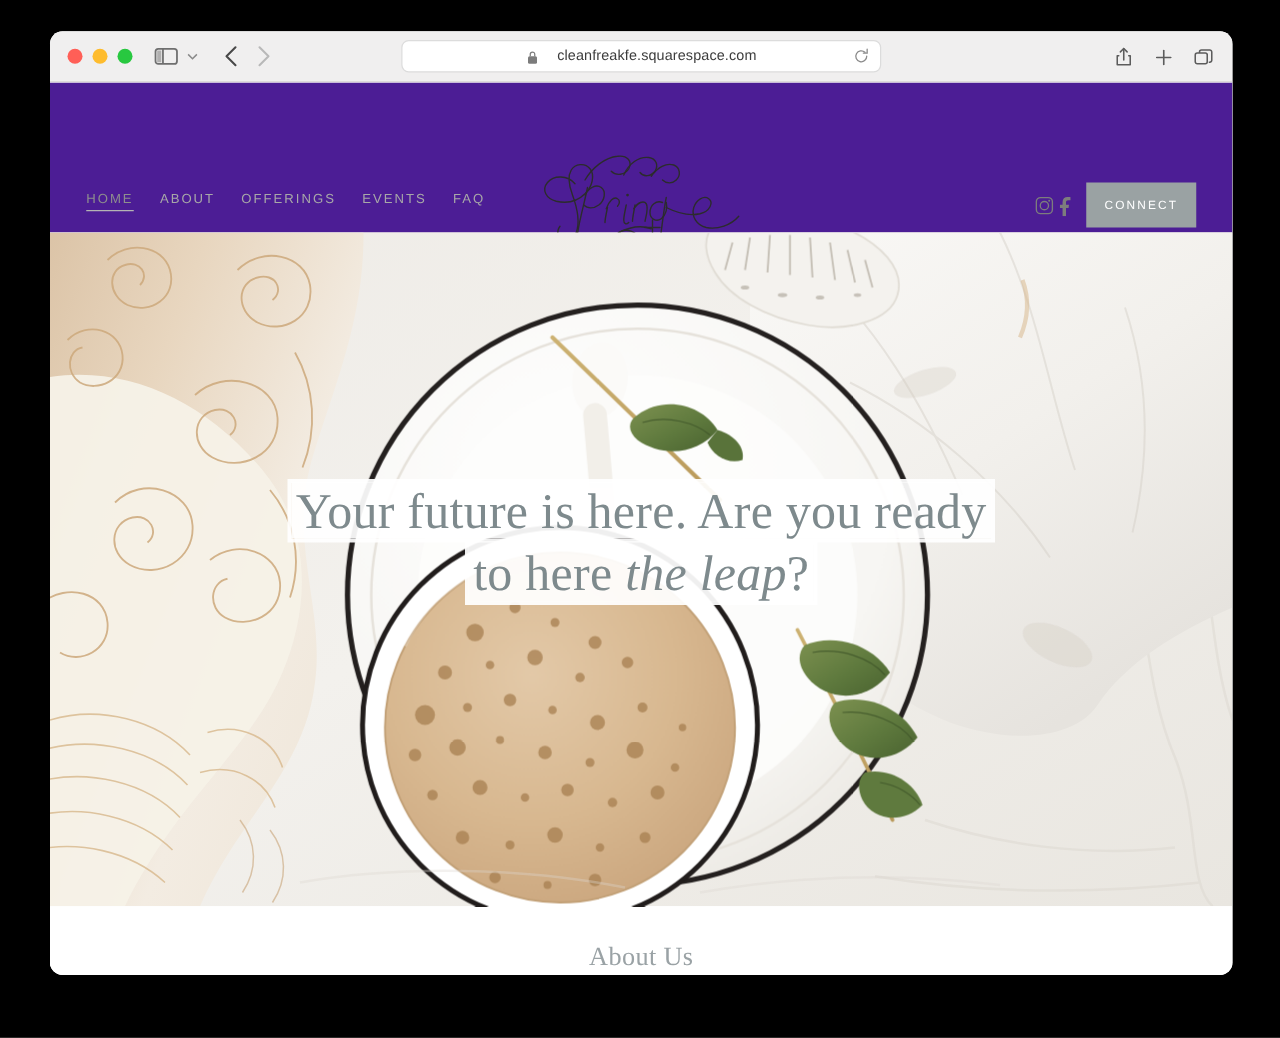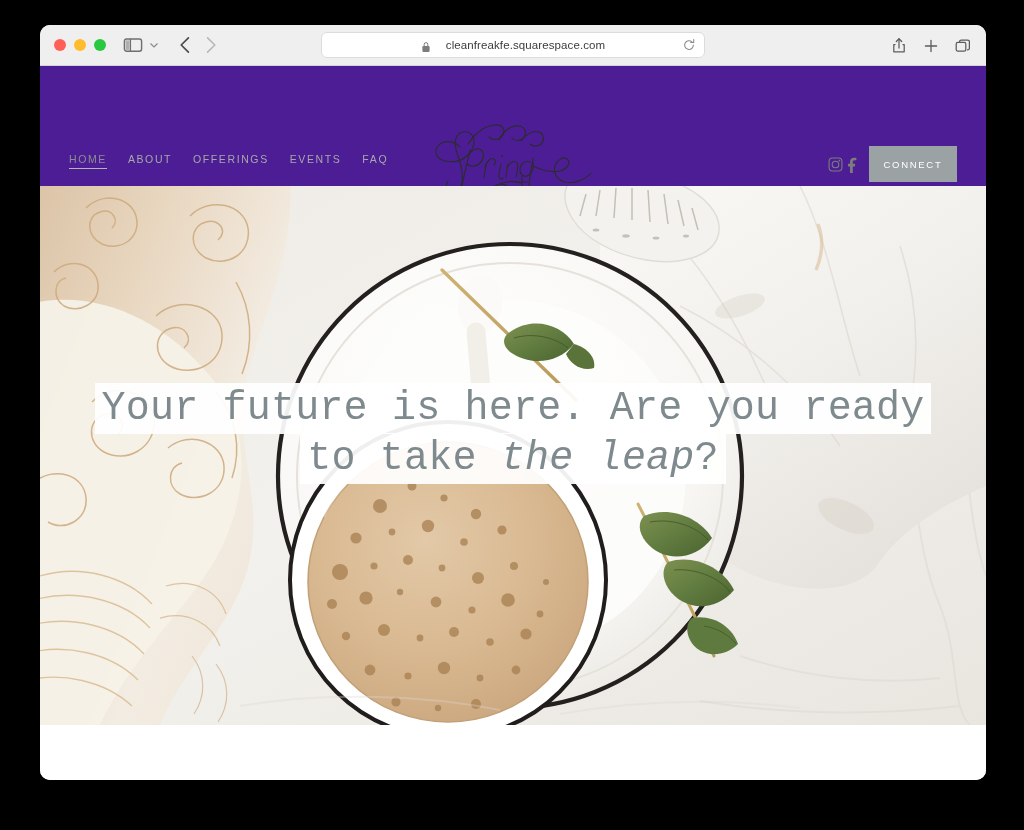--- a/index.html
+++ b/index.html
@@ -213,21 +213,21 @@
   .hero-photo svg { width: 100%; height: 100%; display: block; }
 
   .hero-content {
     position: absolute;
     left: 0; right: 0;
     top: 198px;
     text-align: center;
     z-index: 5;
   }
   .headline {
-    font-family: Liberation Mono, monospace;
+    font-family: Liberation Serif, serif;
     font-size: 40px;
     line-height: 1.24;
     color: #7e8a8d;
     font-weight: 400;
     letter-spacing: 0.2px;
   }
   .headline .hl {
     background: rgba(255,255,255,0.93);
     box-shadow: 0 0 0 3px rgba(255,255,255,0.93);
     padding: 0 4px;
@@ -613,21 +613,24 @@
             <g opacity="0.35" fill="none" stroke="#ddd8d0" stroke-width="2">
               <path d="M200 520 C 280 506 380 508 460 524"></path>
               <path d="M520 528 C 600 514 680 512 760 522"></path>
             </g>
           </svg>
         </div>
 
         <div class="hero-content">
           <h1 class="headline">
             <span class="hl">Your future is here. Are you ready</span><br>
-            <span class="hl"><span>to take </span><em>the leap</em><span>?</span></span>
+            <span class="hl"><span>to here </span><em>the leap</em><span>?</span></span>
           </h1>
         </div>
       </section>
 
+      <section class="about-section">
+        <h2 class="about-title">About Us</h2>
+      </section>
 
     </div>
   </div>
 </div>
 
 </body></html>

